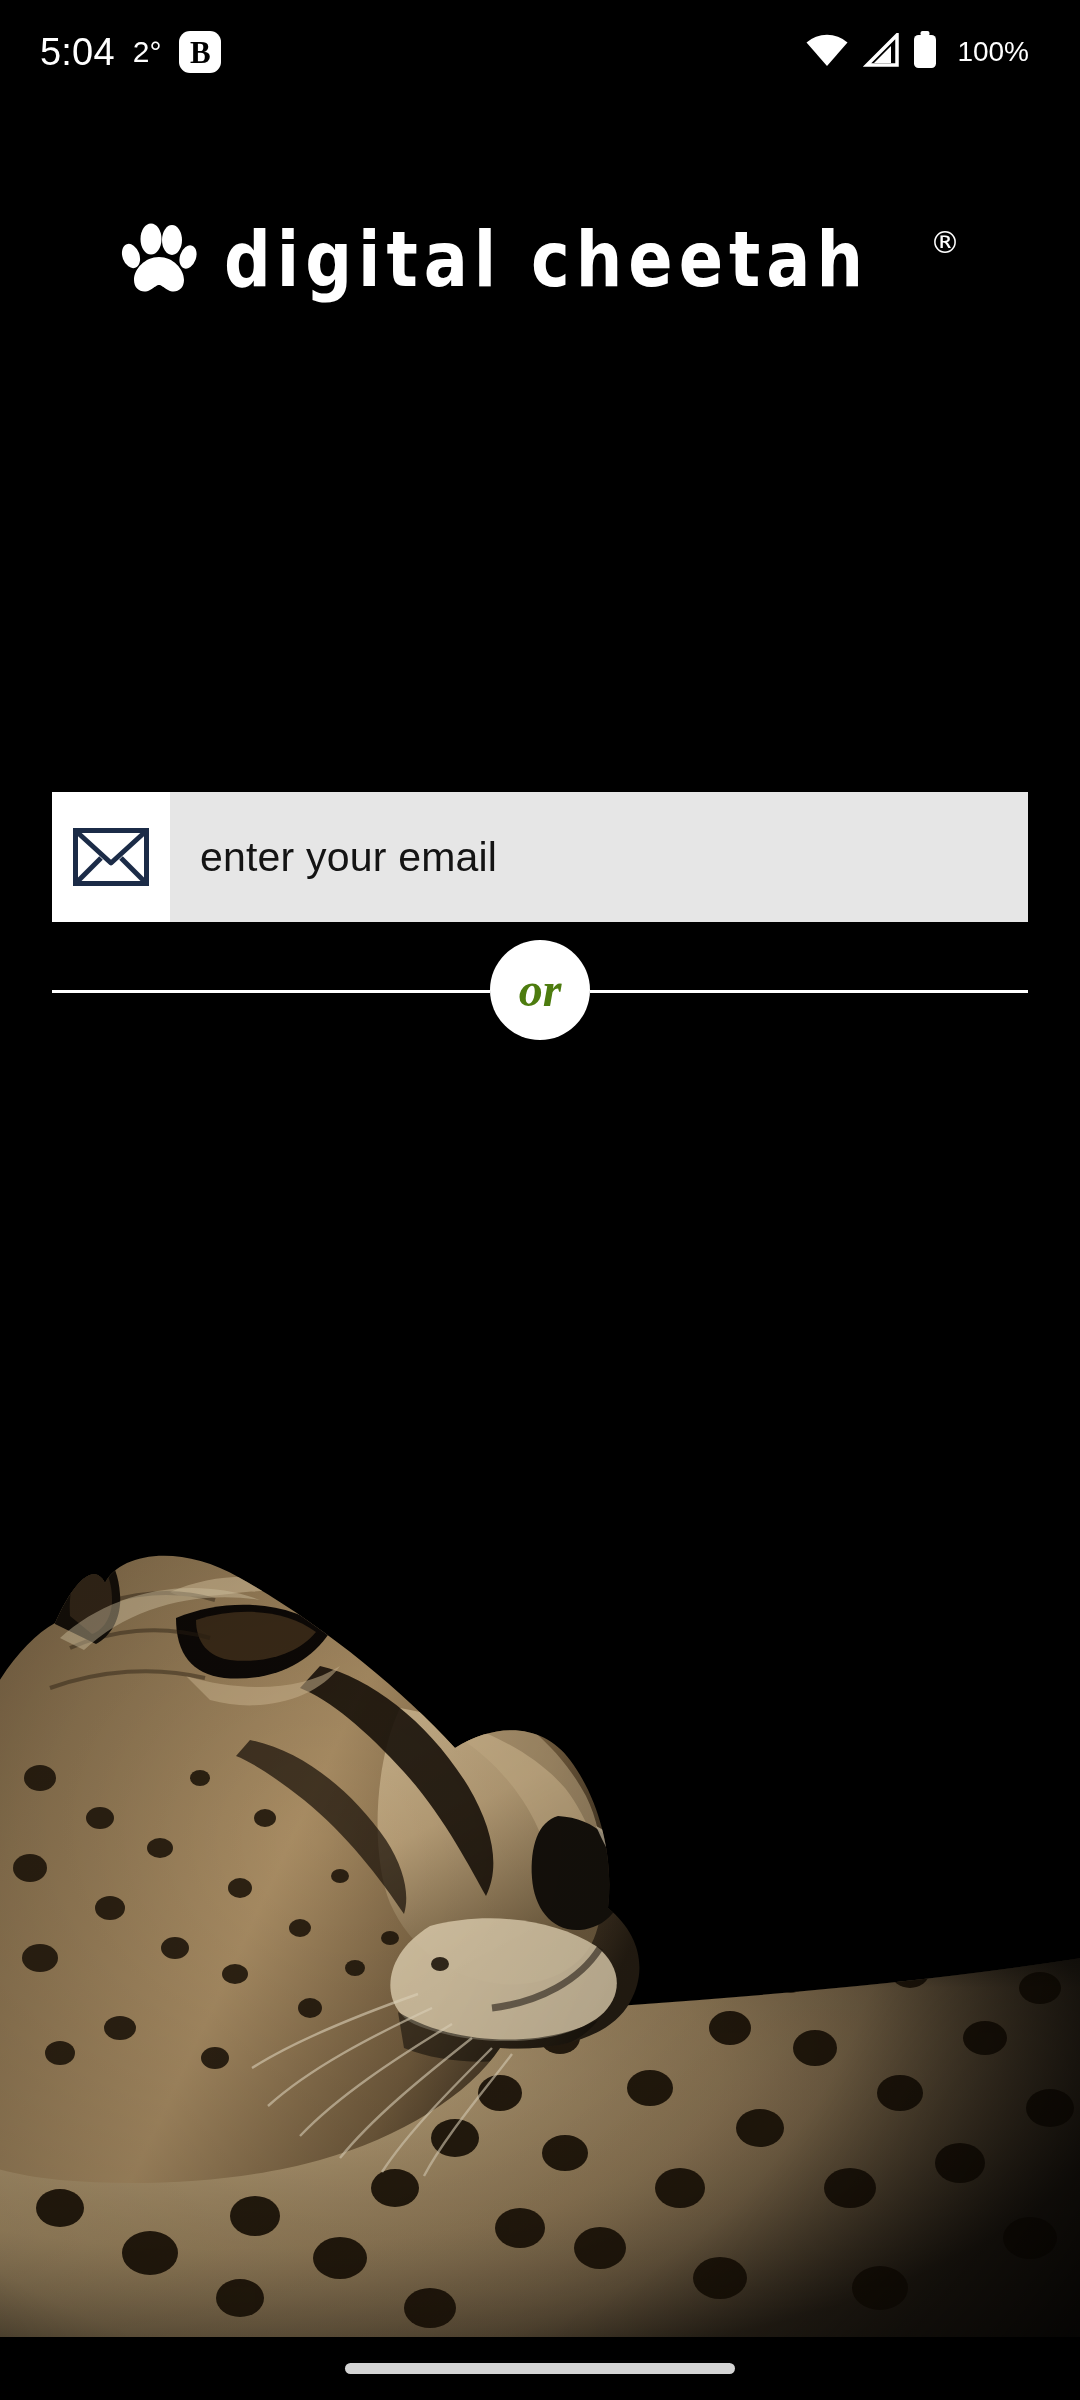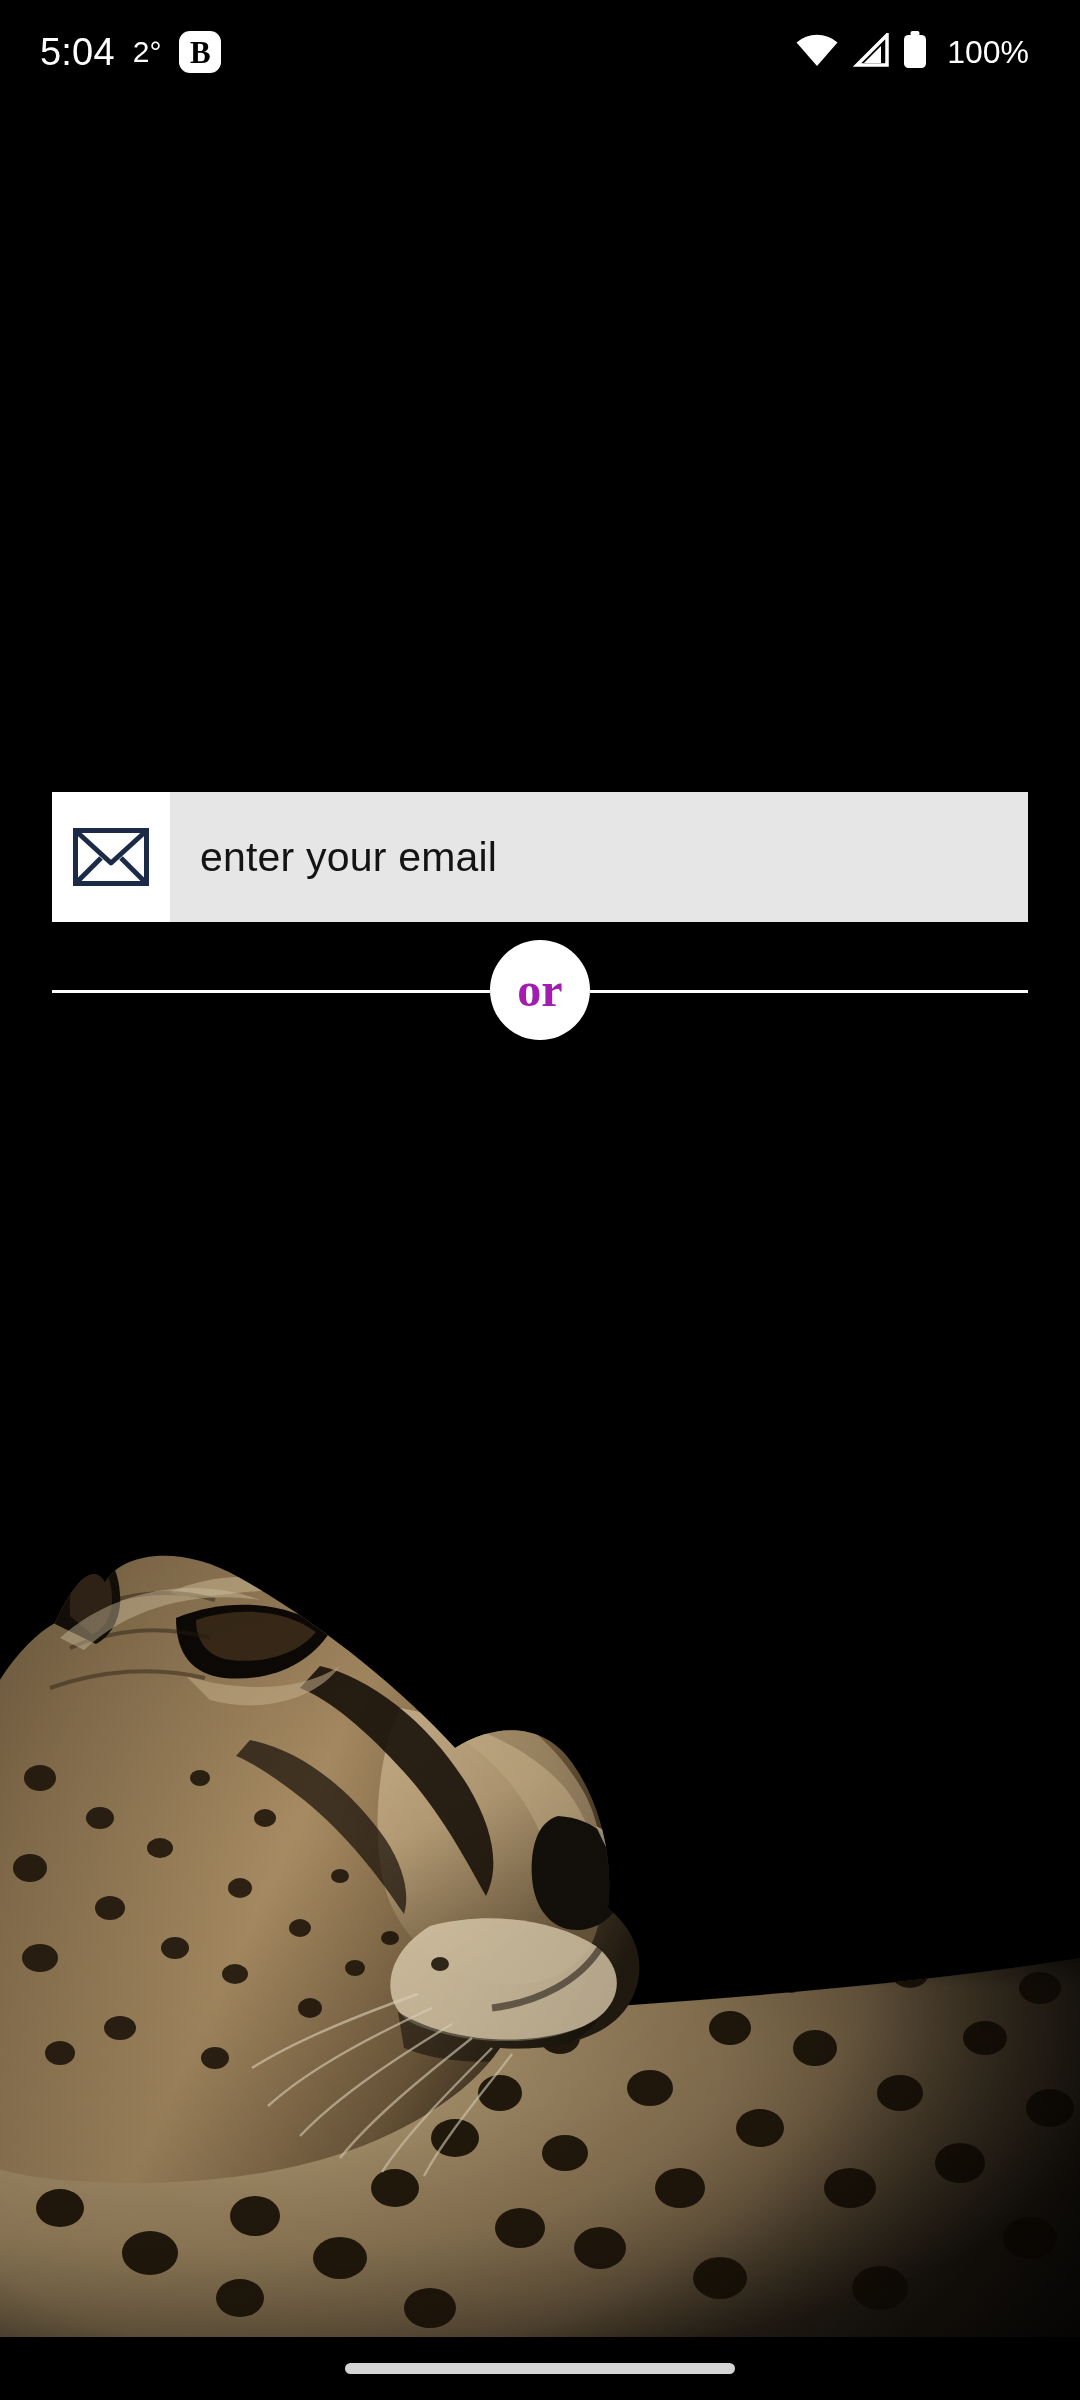--- a/index.html
+++ b/index.html
@@ -35,21 +35,21 @@
   }
   .status-bicon {
     width:42px; height:42px; border-radius:11px;
     background:#fff; color:#000;
     display:flex; align-items:center; justify-content:center;
     font-size:31px; font-weight:700; line-height:1;
     font-family:"Liberation Serif", serif;
   }
   .status-right { display:flex; align-items:center; gap:13px; }
   .status-batt-pct {
-    color:#fff; font-size:32px; font-weight:500;
+    color:#fff; font-size:28px; font-weight:500;
     line-height:1; margin-left:6px;
   }
 
   
   .logo-row {
     position:absolute; top:222px; left:0; width:1080px;
     display:flex; align-items:center; justify-content:center;
     z-index:20;
   }
   .paw { width:78px; height:74px; margin-right:26px; flex:0 0 auto; }
@@ -113,22 +113,22 @@
   .or-line.left  { left:0;  width:438px; }
   .or-line.right { right:0; width:438px; }
   .or-circle {
     position:relative; z-index:3;
     width:100px; height:100px; border-radius:50%;
     background:#fff;
     display:flex; align-items:center; justify-content:center;
   }
   .or-circle span {
     font-family:"Liberation Serif", serif;
-    font-weight:700;
-    font-size:48px; color:#a21caf; line-height:1;
+    font-style:italic; font-weight:700;
+    font-size:48px; color:#4d7c0f; line-height:1;
   }
 
   
   .photo {
     position:absolute; left:0; top:1348px;
     width:1080px; height:989px;
     overflow:hidden;
     background:#000;
     z-index:10;
   }
@@ -175,20 +175,39 @@
       <span>
         <svg width="26" height="38" viewBox="0 0 26 38">
           <rect x="8.5" y="0" width="9" height="5" rx="2" fill="#ffffff"></rect>
           <rect x="2" y="4" width="22" height="33" rx="4.5" fill="#ffffff"></rect>
         </svg>
       </span>
       <div class="status-batt-pct">100%</div>
     </div>
   </div>
 
+  <div class="logo-row">
+    <span class="paw">
+      <svg viewBox="0 0 78 74" width="78" height="74">
+        <ellipse cx="31" cy="16" rx="10.5" ry="15.5" fill="#ffffff"></ellipse>
+        <ellipse cx="52" cy="17" rx="10" ry="15" fill="#ffffff"></ellipse>
+        <ellipse cx="11" cy="33" rx="8.5" ry="12.5" fill="#ffffff" transform="rotate(-20 11 33)"></ellipse>
+        <ellipse cx="68" cy="34" rx="8" ry="12" fill="#ffffff" transform="rotate(20 68 34)"></ellipse>
+        <path d="M39 34
+                 C 53 34 64 46 64 57
+                 C 64 67 55 71 48 67
+                 C 43 64 41 62 39 62
+                 C 37 62 35 64 30 67
+                 C 23 71 14 67 14 57
+                 C 14 46 25 34 39 34 Z" fill="#ffffff"></path>
+      </svg>
+    </span>
+    <span class="logo-text">digital cheetah</span>
+    <span class="logo-reg">®</span>
+  </div>
 
   <div class="form-zone">
 
     <div class="field">
       <div class="field-icon">
         <svg width="76" height="58" viewBox="0 0 76 58">
           <rect x="2.5" y="2.5" width="71" height="53" fill="#ffffff" stroke="#1b2b47" stroke-width="5"></rect>
           <path d="M4 4 L38 35 L72 4" fill="none" stroke="#1b2b47" stroke-width="5" stroke-linejoin="round"></path>
           <path d="M4 54 L28 30" fill="none" stroke="#1b2b47" stroke-width="5"></path>
           <path d="M72 54 L48 30" fill="none" stroke="#1b2b47" stroke-width="5"></path>

